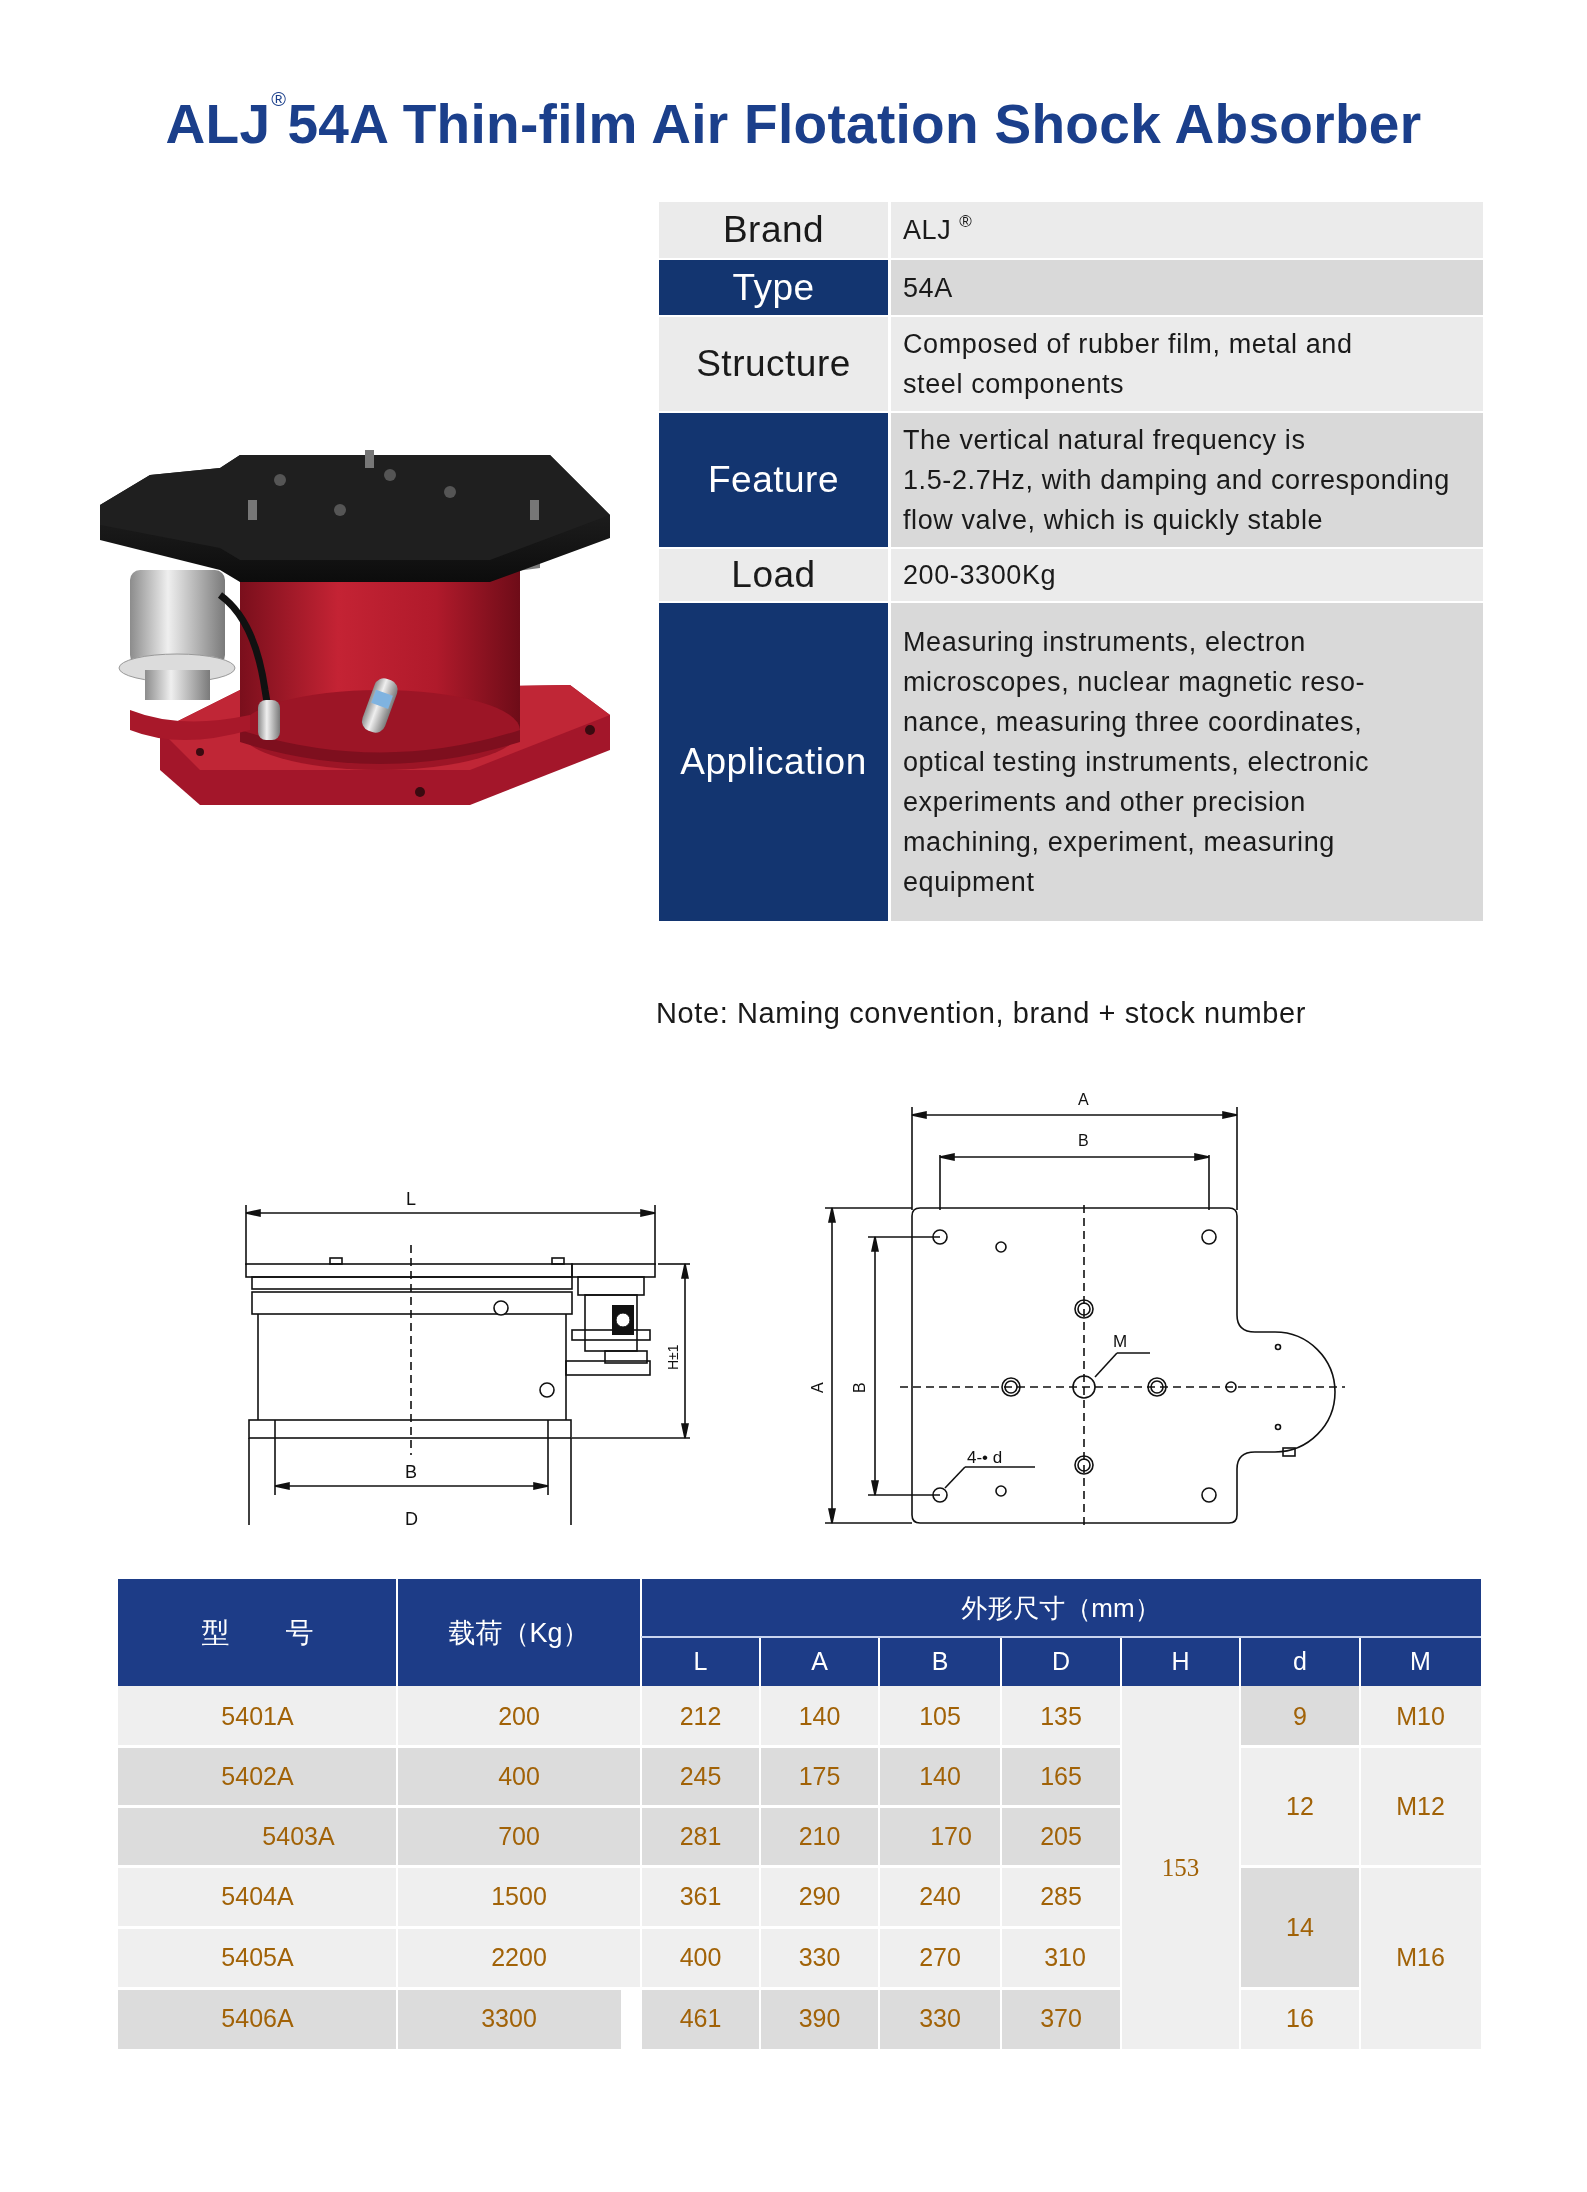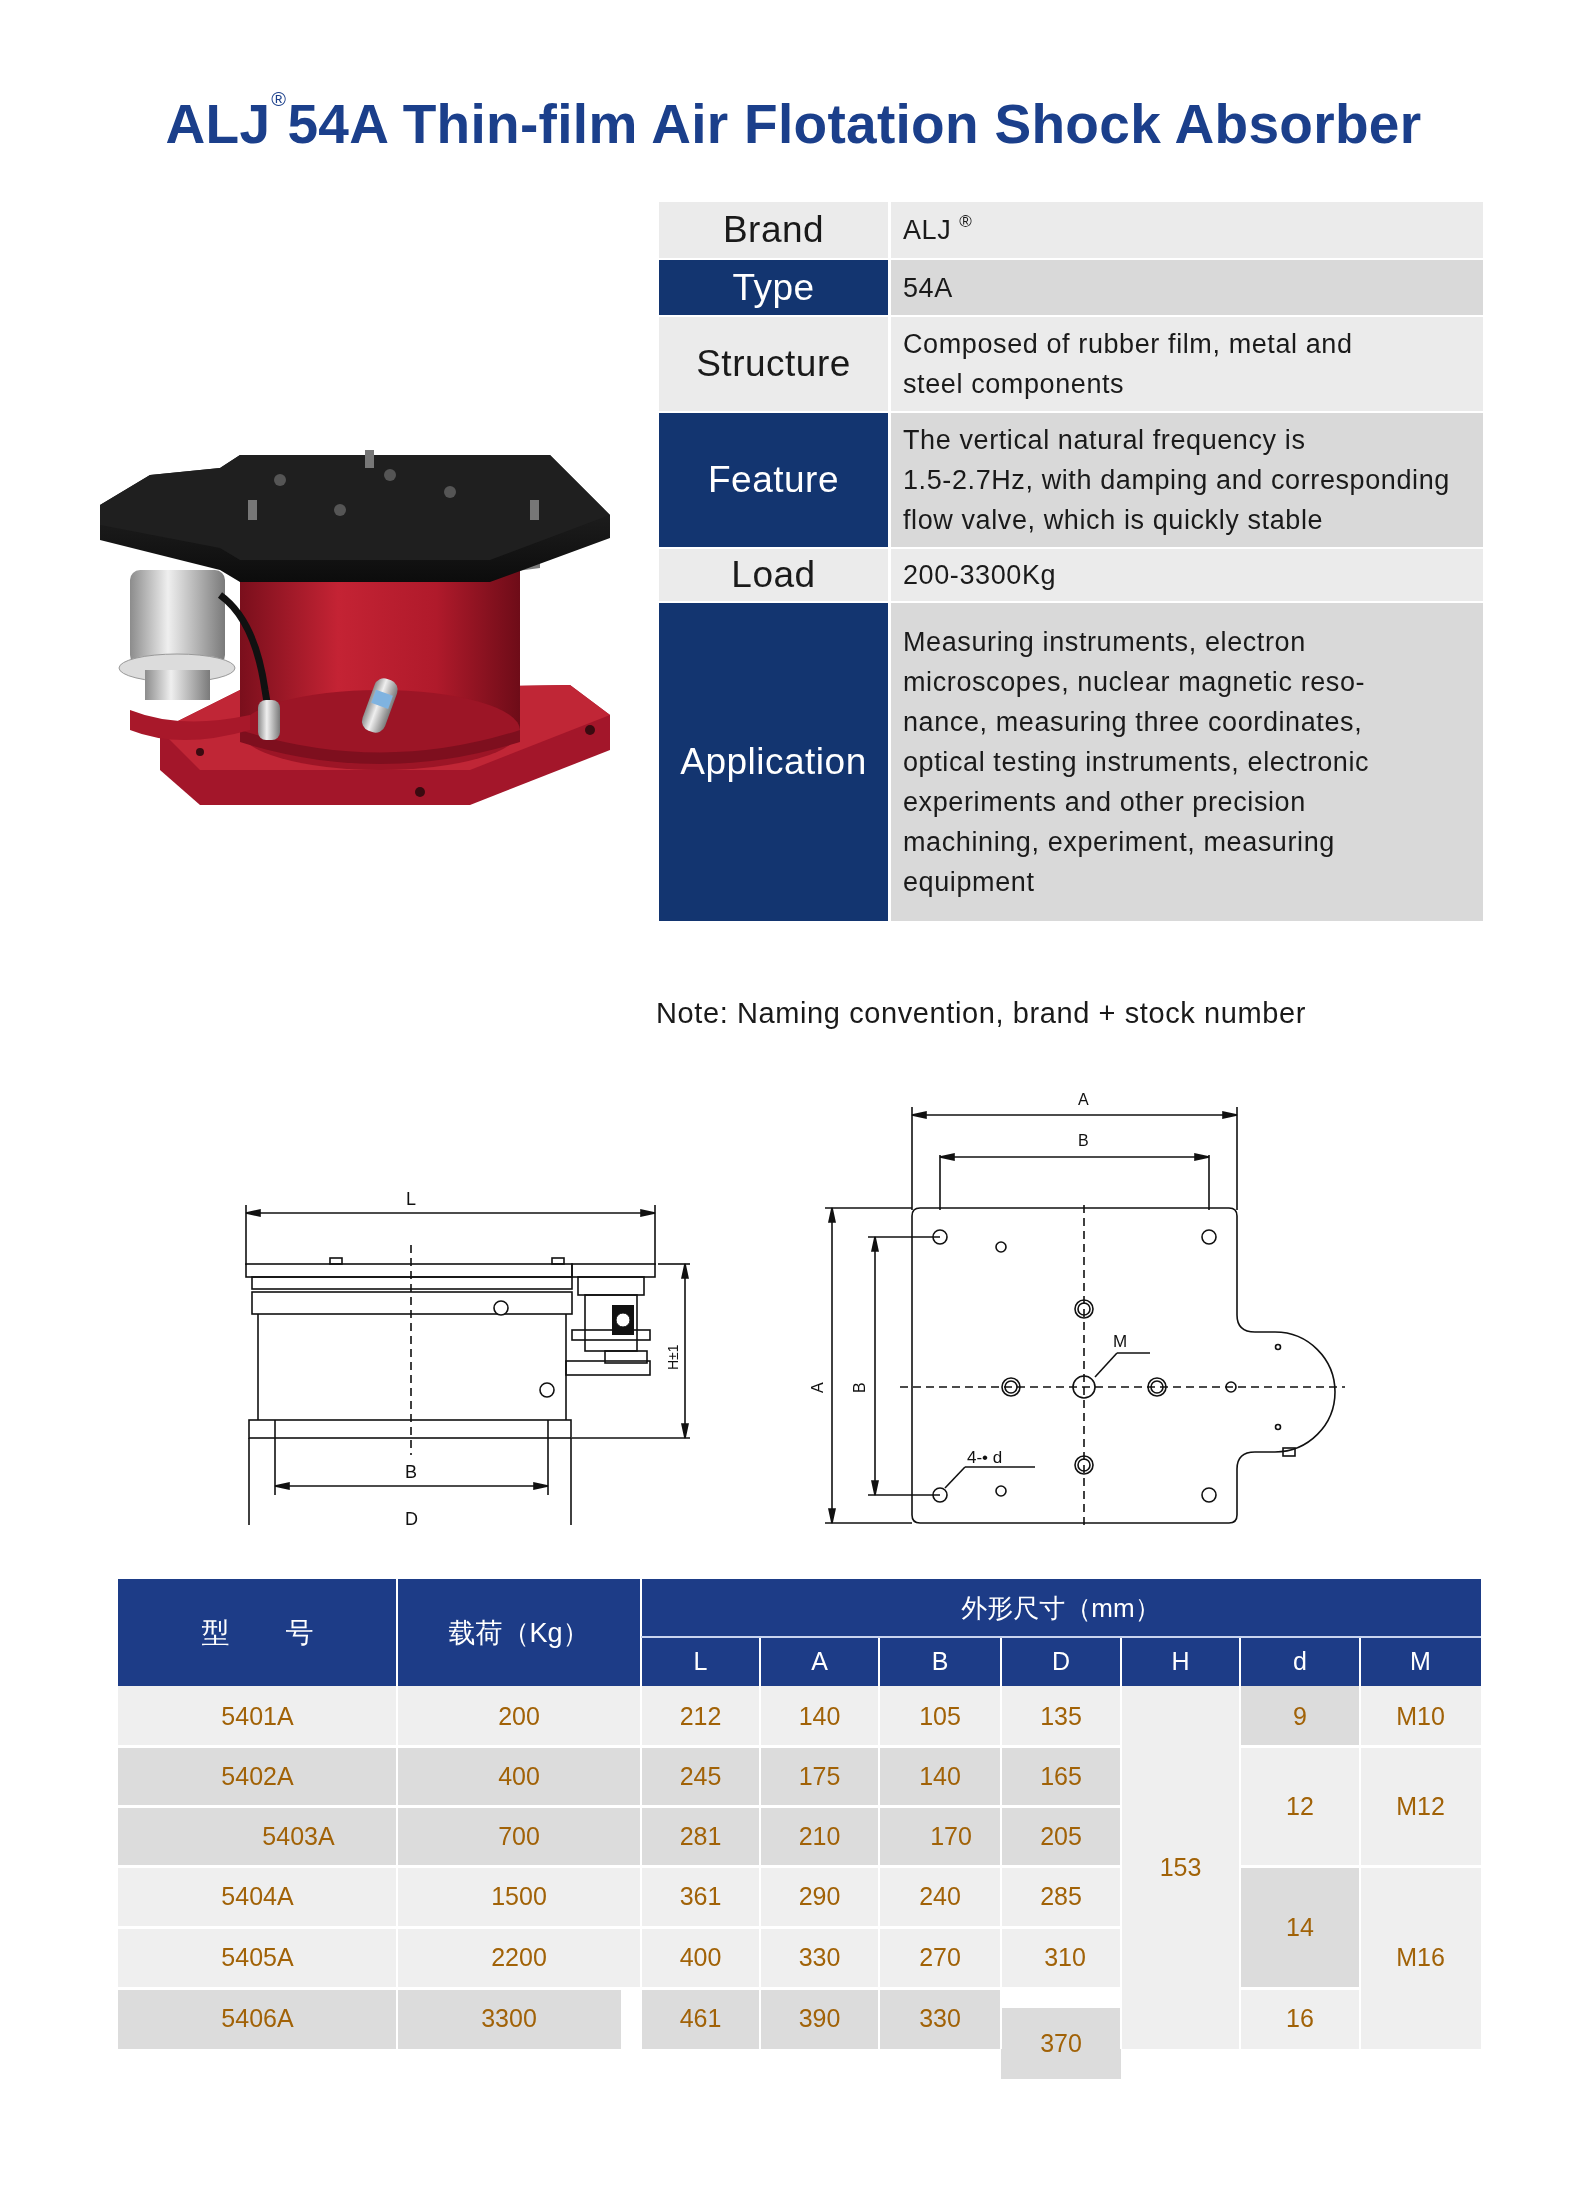--- a/index.html
+++ b/index.html
@@ -334,24 +334,24 @@
     <div class="bcell g1" style="left:642px;top:348px;width:119px;height:61px;">330</div>
     <div class="bcell g1" style="left:761px;top:348px;width:122px;height:61px;">270</div>
     <div class="bcell g1" style="left:883px;top:348px;width:128px;height:61px;">310</div>
   </div>
   <div>
     <div class="bcell g2" style="left:0;top:409px;width:279px;height:61px;">5406A</div>
     <div class="bcell g2" style="left:279px;top:409px;width:224px;height:61px;">3300</div>
     <div class="bcell g2" style="left:523px;top:409px;width:119px;height:61px;">461</div>
     <div class="bcell g2" style="left:642px;top:409px;width:119px;height:61px;">390</div>
     <div class="bcell g2" style="left:761px;top:409px;width:122px;height:61px;">330</div>
-    <div class="bcell g2" style="left:883px;top:409px;width:120px;height:71px;margin-top:20px;">370</div>
-  </div>
-
-  <div class="bcell g1" style="left:1003px;top:107px;width:119px;height:363px;padding-top:0;">153</div>
+    <div class="bcell g2" style="left:883px;top:409px;width:120px;height:61px;">370</div>
+  </div>
+
+  <div class="bcell g1" style="left:1003px;top:107px;width:119px;height:363px;padding-top:0;font-family:Liberation Serif, serif;">153</div>
 
   <div class="bcell g2" style="left:1122px;top:107px;width:120px;height:60px;">9</div>
   <div class="bcell g1" style="left:1122px;top:167px;width:120px;height:120px;">12</div>
   <div class="bcell g2" style="left:1122px;top:287px;width:120px;height:122px;">14</div>
   <div class="bcell g1" style="left:1122px;top:409px;width:120px;height:61px;">16</div>
 
   <div class="bcell g1" style="left:1242px;top:107px;width:121px;height:60px;">M10</div>
   <div class="bcell g1" style="left:1242px;top:167px;width:121px;height:120px;">M12</div>
   <div class="bcell g1" style="left:1242px;top:287px;width:121px;height:183px;">M16</div>
 

